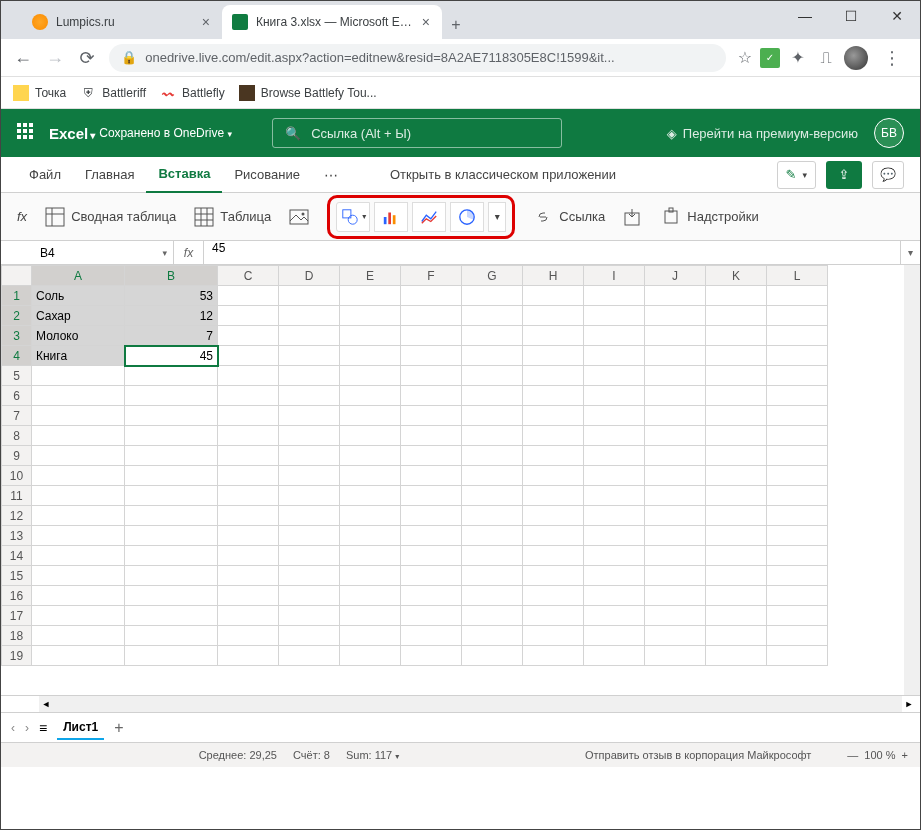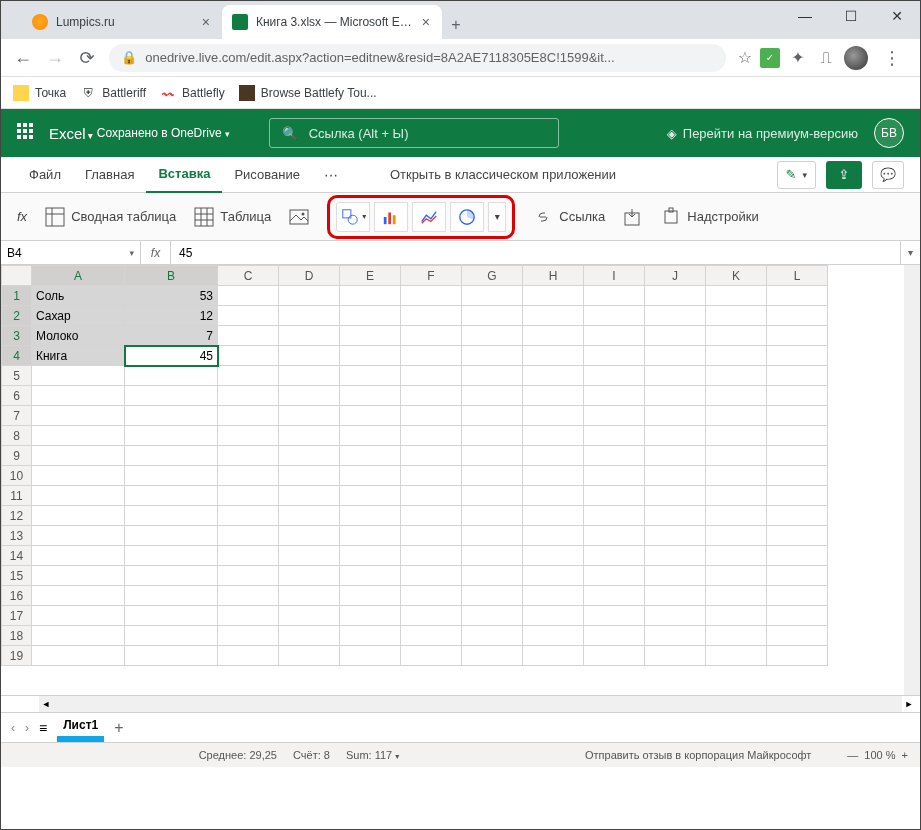--- a/index.html
+++ b/index.html
@@ -28,21 +28,21 @@
 .avatar-sm { width: 24px; height: 24px; border-radius: 50%; background: #555; background-image: radial-gradient(circle at 40% 40%, #999, #333); }
 
 .bookmarks-row { height: 32px; background: #fff; display: flex; align-items: center; padding: 0 12px; gap: 14px; border-bottom: 1px solid #e0e0e0; font-size: 12px; color: #3c4043; }
 .bookmark { display: flex; align-items: center; gap: 6px; }
 .bm-icon { width: 16px; height: 16px; display: inline-flex; align-items: center; justify-content: center; }
 
 
 .excel-header { height: 48px; background: #0f7a41; display: flex; align-items: center; padding: 0 16px; color: #fff; }
 .waffle { width: 20px; height: 20px; margin-right: 12px; display: grid; grid-template-columns: repeat(3,4px); grid-template-rows: repeat(3,4px); gap: 2px; }
 .waffle span { background: #fff; }
-.excel-title { font-size: 15px; font-weight: 400; text-align: right; }
+.excel-title { font-size: 15px; font-weight: 700; text-align: right; }
 .excel-title .arrow { font-size: 10px; margin-left: 2px; }
 .saved-text { font-size: 12px; margin-left: 4px; }
 .searchbox { margin-left: 40px; height: 30px; width: 290px; border: 1px solid rgba(255,255,255,.5); border-radius: 3px; display: flex; align-items: center; padding: 0 12px; color: rgba(255,255,255,.85); font-size: 13px; }
 .searchbox .mag { margin-right: 10px; }
 .premium { margin-left: auto; font-size: 13px; color: rgba(255,255,255,.85); display: flex; align-items: center; gap: 6px; }
 .avatar-circle { width: 30px; height: 30px; border-radius: 50%; border: 1px solid #fff; background: #2a8f55; display: flex; align-items: center; justify-content: center; font-size: 12px; margin-left: 16px; }
 
 
 .ribbon-tabs { height: 36px; border-bottom: 1px solid #d0d0d0; display: flex; align-items: center; padding: 0 16px; font-size: 13px; color: #444; }
 .ribbon-tab { padding: 0 12px; height: 36px; display: flex; align-items: center; }
@@ -58,21 +58,21 @@
 .ribbon-content { height: 48px; border-bottom: 1px solid #d0d0d0; display: flex; align-items: center; padding: 0 16px; gap: 18px; font-size: 13px; color: #444; background: #fafafa; }
 .rib-item { display: flex; align-items: center; gap: 6px; }
 .rib-icon { width: 20px; height: 20px; display: inline-flex; }
 .highlight-box { border: 3px solid #d00; border-radius: 10px; padding: 4px 6px; display: flex; align-items: center; gap: 4px; height: 44px; }
 .chart-btn { width: 34px; height: 30px; border: 1px solid #ddd; background: #fff; display: inline-flex; align-items: center; justify-content: center; }
 .chart-btn.first { border-radius: 3px 0 0 3px; }
 .chart-btn svg { width: 20px; height: 18px; }
 .ovf-btn { width: 18px; height: 30px; border: 1px solid #ddd; background: #fff; display: inline-flex; align-items: center; justify-content: center; font-size: 10px;}
 
 
-.formula-row { height: 24px; border-bottom: 1px solid #d0d0d0; display: flex; align-items: center; font-size: 12px; }
+.formula-row { height: 24px; border-bottom: 1px solid #d0d0d0; display: flex; font-size: 12px; padding-left: 33px; }
 .namebox { width: 140px; height: 24px; border-right: 1px solid #d0d0d0; display: flex; align-items: center; padding: 0 6px; justify-content: space-between; }
 .namebox .dd { font-size: 9px; color: #666; }
 .fx-label { width: 30px; text-align: center; font-style: italic; color: #666; border-right: 1px solid #d0d0d0; height: 24px; line-height: 24px; }
 .formula-input { flex: 1; padding: 0 8px; }
 .formula-expand { width: 20px; text-align: center; color: #666; border-left: 1px solid #d0d0d0; height: 24px; line-height: 24px; font-size: 10px;}
 
 
 .grid-area { position: relative; height: 430px; overflow: hidden; }
 .grid { border-collapse: collapse; table-layout: fixed; }
 .grid th, .grid td { border: 1px solid #d4d4d4; font-size: 12px; height: 20px; padding: 0 4px; background: #fff; }
@@ -89,21 +89,21 @@
 
 .hscroll-row { height: 18px; display: flex; align-items: center; border-top: 1px solid #d0d0d0; border-bottom: 1px solid #d0d0d0; position: relative; }
 .hscroll-row .track { position: absolute; left: 38px; right: 18px; height: 16px; background: #f0f0f0; }
 .hscroll-row .lar { position: absolute; left: 38px; width: 14px; text-align: center; font-size: 9px; }
 .hscroll-row .rar { position: absolute; right: 4px; width: 14px; text-align: center; font-size: 9px; }
 
 
 .sheets-row { height: 30px; display: flex; align-items: center; padding: 0 10px; font-size: 12px; gap: 10px; border-bottom: 1px solid #d0d0d0; }
 .sheet-nav { color: #888; font-size: 12px; }
 .hamb { font-size: 14px; }
-.sheet-tab { border-bottom: 6px solid #0ea5e9; padding: 4px 6px; font-weight: 600; }
+.sheet-tab { border-bottom: 2px solid #0ea5e9; padding: 4px 6px; font-weight: 600; }
 .add-sheet { font-size: 16px; color: #666; }
 
 
 .statusbar { height: 24px; background: #f3f2f1; display: flex; align-items: center; padding: 8px 12px; font-size: 11px; color: #555; gap: 16px; }
 .statusbar .spacer { flex: 0.5; }
 .feedback { margin-left: auto; margin-right: 20px; }
 .zoom { display: flex; align-items: center; gap: 6px; }
 
 .vscroll { position: absolute; right: 0; top: 0; bottom: 0; width: 16px; background: #f0f0f0; }
 </style>

